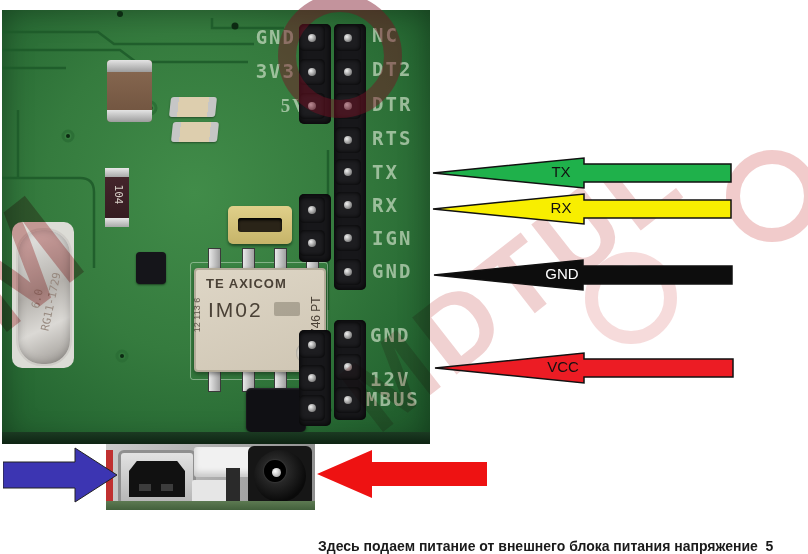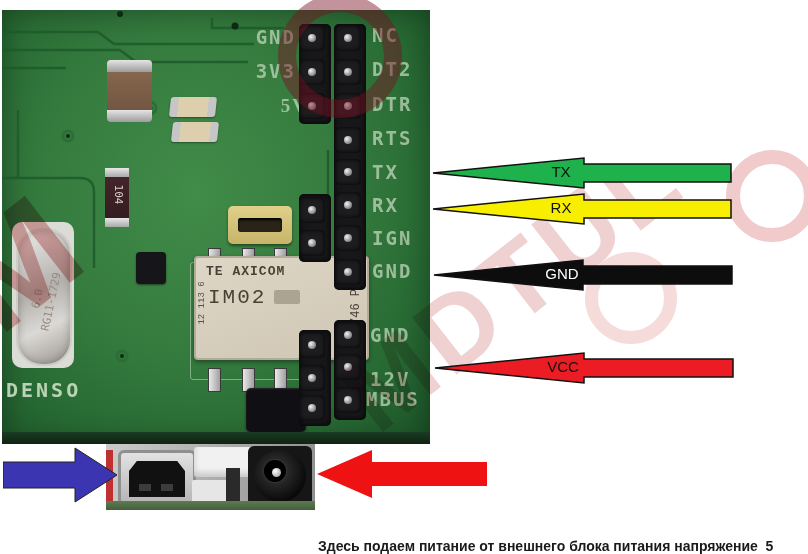--- a/index.html
+++ b/index.html
@@ -43,23 +43,23 @@
   .denso{position:absolute;left:4px;top:368px;font-family:"DejaVu Sans Mono",monospace;font-weight:bold;
     font-size:20px;letter-spacing:3px;color:rgba(210,230,205,.85);}
   .jumper{position:absolute;left:226px;top:196px;width:64px;height:38px;background:linear-gradient(#e0d08a,#c6b469);
     border-radius:5px;box-shadow:0 2px 3px rgba(0,0,0,.45);}
   .jumper:before{content:"";position:absolute;left:10px;top:12px;width:44px;height:14px;background:#2a2418;
     border-radius:3px;box-shadow:inset 0 2px 3px #000;}
   .transistor{position:absolute;left:134px;top:242px;width:30px;height:32px;background:#15151a;border-radius:4px;
     box-shadow:0 1px 2px rgba(0,0,0,.5);}
   .ic-black{position:absolute;left:244px;top:378px;width:60px;height:44px;background:#101014;border-radius:5px;
     box-shadow:inset 0 1px 2px rgba(255,255,255,.12),0 1px 3px rgba(0,0,0,.5);}
-  .relay{position:absolute;left:192px;top:246px;width:128px;height:100px;
+  .relay{position:absolute;left:192px;top:258px;width:128px;height:100px;
     background:linear-gradient(160deg,#ded6c6,#cfc6b4);border:2px solid #b3ab99;border-radius:4px;
-    font-family:Liberation Mono, monospace;color:#4a4136;box-shadow:0 2px 4px rgba(0,0,0,.4);padding-left:43px;}
+    font-family:Liberation Sans, sans-serif;color:#4a4136;box-shadow:0 2px 4px rgba(0,0,0,.4);}
   .relay .brand{position:absolute;left:10px;top:6px;font-size:13px;font-weight:bold;letter-spacing:1px;}
   .relay .model{position:absolute;left:12px;top:28px;font-size:21px;letter-spacing:2px;}
   .relay .volt{position:absolute;left:8px;top:60px;font-size:21px;letter-spacing:1px;}
   .relay .side-r{position:absolute;right:-14px;top:42px;font-size:12px;transform:rotate(-90deg);white-space:nowrap;}
   .relay .side-l{position:absolute;left:-16px;top:40px;font-size:9px;transform:rotate(-90deg);white-space:nowrap;color:#5a5246;}
   .relay .notch{position:absolute;right:6px;bottom:6px;width:22px;height:22px;border-radius:50%;
     background:radial-gradient(circle at 40% 35%,#efece4,#b9b1a0);box-shadow:inset 0 1px 3px rgba(0,0,0,.35);}
   .relay .cert{position:absolute;left:78px;top:32px;width:26px;height:14px;background:rgba(90,82,70,.35);border-radius:2px;}
   .leg{position:absolute;width:11px;height:22px;background:linear-gradient(90deg,#e9e9e9,#9f9f9f);border:1px solid #3a3a3a;}
   .silk-box{position:absolute;border:1px solid rgba(225,240,222,.45);border-radius:3px;}
@@ -136,21 +136,20 @@
     <div class="res">
         <span>104</span>
       </div>
     <div class="xtal-pad"></div>
     <div class="xtal">
       <div class="mark">
         <span>6.0</span><br>
         <span>RG11-1729</span>
       </div>
     </div>
-    <div class="denso">DENSO</div>
     <div class="jumper"></div>
     <div class="transistor"></div>
     <div class="silk-box" style="left:188px;top:252px;width:136px;height:116px;"></div>
 
     <div class="leg" style="left:206px;top:238px;"></div>
     <div class="leg" style="left:240px;top:238px;"></div>
     <div class="leg" style="left:272px;top:238px;"></div>
     <div class="leg" style="left:304px;top:238px;"></div>
     <div class="leg" style="left:206px;top:358px;"></div>
     <div class="leg" style="left:240px;top:358px;"></div>

